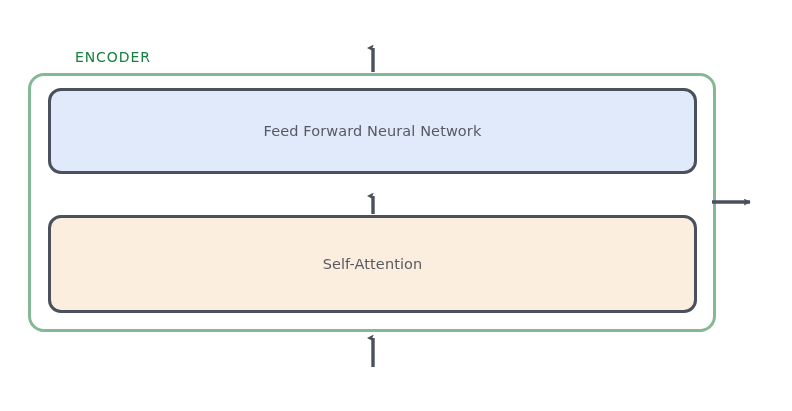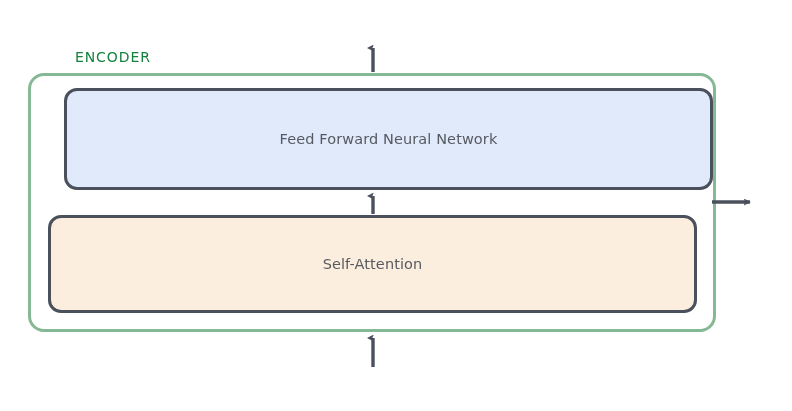--- a/index.html
+++ b/index.html
@@ -60,24 +60,24 @@
     justify-content: center;
   }
   .sublayer-label {
     font-size: 14.5px;
     color: #575a61;
     white-space: nowrap;
     letter-spacing: 0.1px;
   }
 
   .sublayer-ffn {
-    left: 64px;
+    left: 48px;
     top: 88px;
     width: 649px;
-    height: 102px;
+    height: 86px;
     background: #e0eafb;
   }
 
   .sublayer-attention {
     left: 48px;
     top: 215px;
     width: 649px;
     height: 98px;
     background: #fceede;
   }

